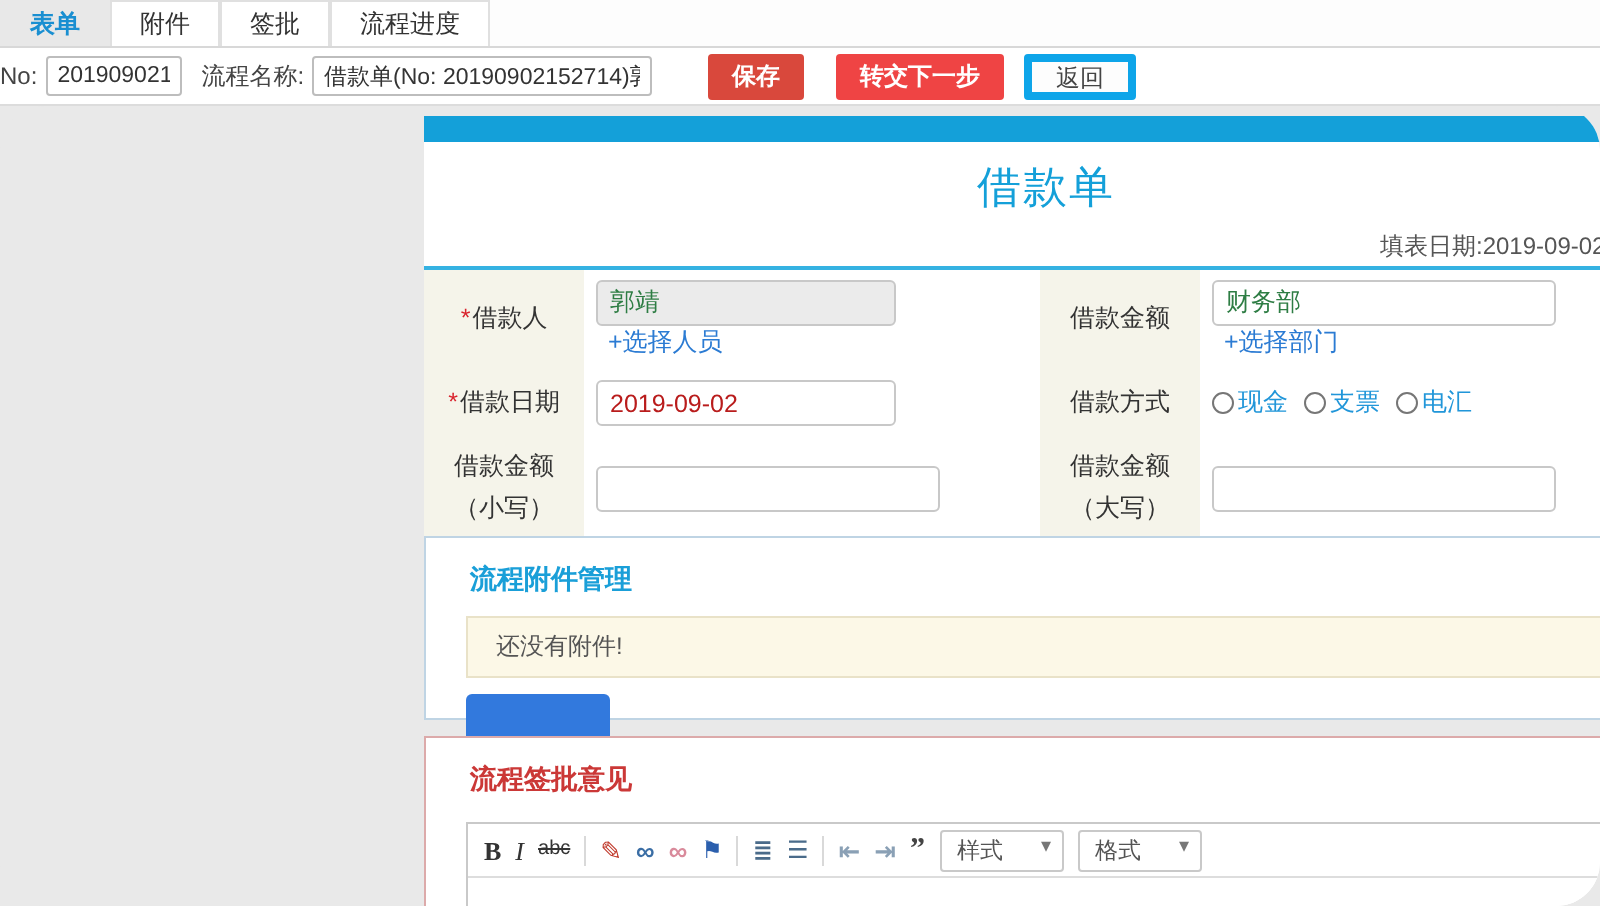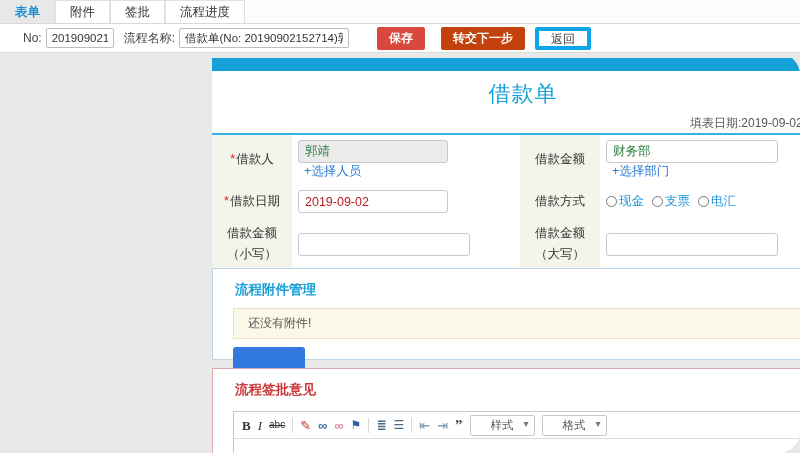--- a/index.html
+++ b/index.html
@@ -5,29 +5,29 @@
   * { margin:0; padding:0; box-sizing:border-box; }
   html,body { width:800px; height:453px; overflow:hidden; }
   body { font-family:"Liberation Sans","DejaVu Sans",sans-serif; background:#e9e9e9; position:relative; font-size:13px; color:#333; }
 
   
   .tabbar { position:absolute; top:0; left:0; right:0; height:24px; background:#fdfdfd; border-bottom:1px solid #d8d8d8; display:flex; align-items:stretch; }
   .tab { padding:4px 14px; font-size:12.5px; color:#333; background:#fff; border:1px solid #e0e0e0; border-bottom:none; cursor:pointer; display:flex; align-items:center; }
   .tab.active { background:#e8e8e8; border-color:#e8e8e8; color:#1a8fd1; font-weight:bold; }
 
   
-  .cmdbar { position:absolute; top:24px; left:0; right:0; height:29px; background:#fff; border-bottom:1px solid #dcdcdc; display:flex; align-items:center; padding-left:23px; }
+  .cmdbar { position:absolute; top:24px; left:0; right:0; height:29px; background:#fff; border-bottom:1px solid #dcdcdc; display:flex; align-items:center; padding-left:0; }
   .cmdbar label { font-size:12px; color:#444; margin-right:4px; }
   .cmdbar input { height:20px; border:1px solid #bdbdbd; border-radius:2px; font-size:11.5px; color:#333; padding:0 5px; font-family:"Liberation Sans",sans-serif; }
   .no-input { width:68px; }
   .flow-input { width:170px; }
   .gap1 { width:10px; } .gap2 { width:28px; } .gap3 { width:16px; } .gap4 { width:10px; }
   .btn { height:23px; border:none; border-radius:2px; font-size:12px; font-weight:bold; padding:0 12px; cursor:pointer; font-family:"Liberation Sans",sans-serif; }
   .btn-save { background:#d9483c; color:#fff; }
-  .btn-next { background:#c2410c; color:#fff; }
+  .btn-next { background:#ef4444; color:#fff; }
   .btn-back { background:#fdfdfd; color:#444; border:4px solid #0ea5e9; font-weight:normal; }
 
   
   .content { position:absolute; top:53px; left:0; right:0; bottom:0; background:#e9e9e9; overflow:hidden;border-radius:22px; }
   .panel { position:absolute; left:212px; width:622px; background:#fff; }
 
   
   .form-card { top:5px; }
   .card-topbar { height:13px; background:#14a0d9; }
   .form-title { text-align:center; color:#14a0d9; font-size:22px; font-weight:400; padding:8px 0 4px; letter-spacing:1px; }
@@ -69,21 +69,21 @@
   .ico-i { font-style:italic; font-family:"Liberation Serif",serif; font-size:13px; }
   .ico-s { text-decoration:line-through; font-size:10px; }
   .ico-rf { color:#c0392b; font-size:13px; }
   .ico-ln { color:#3b6ea5; font-weight:bold; font-size:13px; }
   .ico-ul { color:#d98a9b; font-weight:bold; font-size:13px; }
   .ico-fl { color:#2b5fad; font-size:12px; }
   .ico-li { color:#4a6b8a; font-size:12px; font-weight:bold; }
   .ico-id { color:#8aa0b5; font-size:13px; font-weight:bold; }
   .ico-q { font-family:"Liberation Serif",serif; font-weight:bold; font-size:15px; color:#444; }
   .ed-sep { width:1px; height:15px; background:#d9d9d9; }
-  .ed-select { position:relative; border:1px solid #c9c9c9; border-radius:2px; background:#fff; font-size:11.5px; color:#555; padding:2px 20px 2px 20px; cursor:pointer; min-width:62px; }
+  .ed-select { position:relative; border:1px solid #c9c9c9; border-radius:2px; background:#fff; font-size:11.5px; color:#555; padding:2px 20px 2px 8px; cursor:pointer; min-width:62px; }
   .ed-select::after { content:"▾"; position:absolute; right:5px; top:2px; color:#777; font-size:10px; }
   .ed-body { height:90px; background:#fff; }
 </style>
 </head>
 <body>
 
 <div class="tabbar">
   <div class="tab active">表单</div>
   <div class="tab">附件</div>
   <div class="tab">签批</div>

